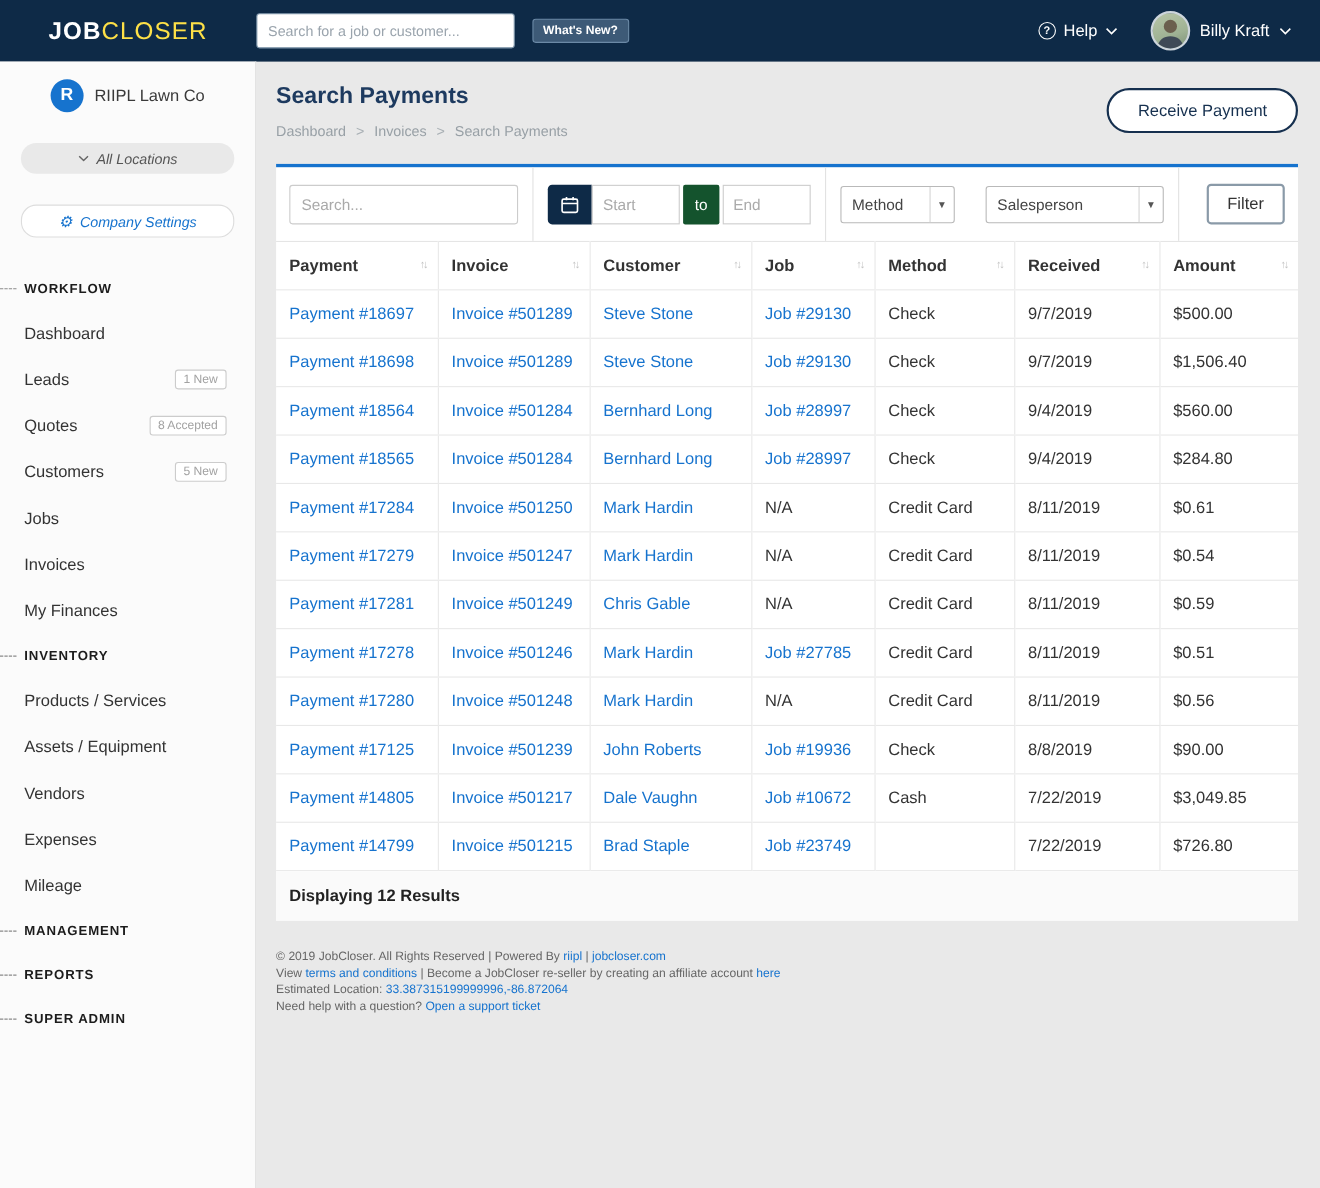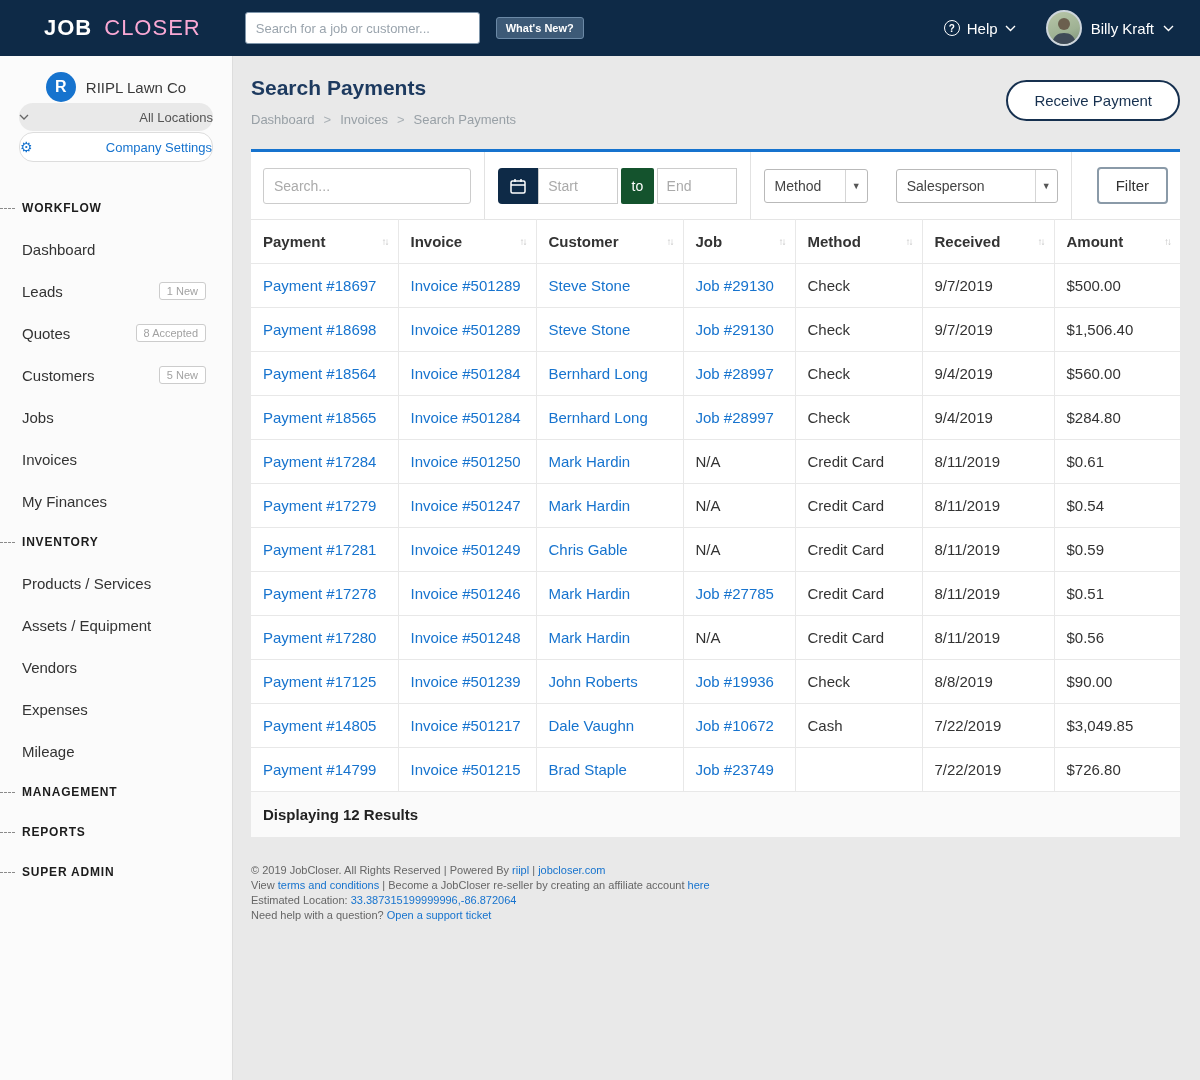--- a/index.html
+++ b/index.html
@@ -4,21 +4,21 @@
 <style>
   * { box-sizing: border-box; }
   html,body { width:1200px; height:1080px; margin:0; overflow:hidden;
     font-family:"Liberation Sans", sans-serif; background:#e9e9e9; }
   .app { width:1200px; height:1080px; display:flex; flex-direction:column; }
 
   
   .navbar { height:56px; background:#0e2a47; display:flex; align-items:center; flex-shrink:0; }
   .logo { margin-left:44px; font-size:22px; color:#fff; letter-spacing:1px; white-space:nowrap; cursor:pointer; }
   .logo-bold { font-weight:800; }
-  .logo-light { font-weight:300; color:#f9a8d4;margin-left:12px; }
+  .logo-light { font-weight:300; color:#fde047; }
   .nav-search { margin-left:44px; width:235px; height:32px; border:1px solid #7f96ab; border-radius:3px;
     padding:0 10px; font-size:13px; color:#333; outline:none; font-family:inherit; }
   .nav-search::placeholder { color:#9aa4ad; }
   .whats-new { margin-left:16px; background:#3d5a77; border:1px solid #6b89a6; color:#fff;
     font-size:11px; font-weight:bold; border-radius:3px; padding:4px 9px; cursor:pointer; font-family:inherit; }
   .nav-right { margin-left:auto; margin-right:26px; display:flex; align-items:center; gap:30px; }
   .help { display:flex; align-items:center; gap:7px; color:#fff; font-size:15px; cursor:pointer; }
   .qcircle { width:16px; height:16px; border:1px solid #fff; border-radius:50%; font-size:10px; font-weight:bold;
     display:flex; align-items:center; justify-content:center; }
   .user { display:flex; align-items:center; gap:9px; color:#fff; font-size:15px; cursor:pointer; }
@@ -28,22 +28,22 @@
 
   
   .body-row { flex:1; display:flex; min-height:0; }
 
   
   .sidebar { width:233px; flex-shrink:0; background:#fbfbfb; border-right:1px solid #ddd; padding-top:16px; }
   .company-row { display:flex; align-items:center; justify-content:center; gap:10px; }
   .company-logo { width:30px; height:30px; border-radius:50%; background:#1673ce; color:#fff; font-weight:bold;
     font-size:16px; display:flex; align-items:center; justify-content:center; flex-shrink:0; }
   .company-name { font-size:15px; color:#3a3a3a;text-align:center; }
-  .pill { width:194px; margin:1px auto 0; height:28px; border-radius:14px; display:flex; align-items:center;
-    justify-content:space-between; gap:7px; font-size:13px; cursor:pointer; }
+  .pill { width:194px; margin:28px auto 0; height:28px; border-radius:14px; display:flex; align-items:center;
+    justify-content:center; gap:7px; font-size:13px; cursor:pointer;font-style:italic; }
   .locations-pill { background:#e9e9e9; color:#555; }
   .settings-pill { background:#fff; border:1px solid #ddd; color:#1673ce; height:30px; }
   .gear { font-size:14px; line-height:1; }
   .sidebar-nav { margin-top:26px; }
   .nav-section { height:40px; display:flex; align-items:center; }
   .dash { width:15px; border-top:1px dashed #8a8a8a; margin-right:7px; }
   .nav-section-label { font-size:12px; font-weight:bold; color:#1c1c1c; letter-spacing:0.8px; }
   .nav-item { height:42px; display:flex; align-items:center; padding-left:22px; font-size:15px; color:#333; cursor:pointer; }
   .nav-badge { margin-left:auto; margin-right:26px; font-size:11px; color:#a2a2a2; border:1px solid #ccc;
     background:#fff; border-radius:3px; padding:2px 7px; }

